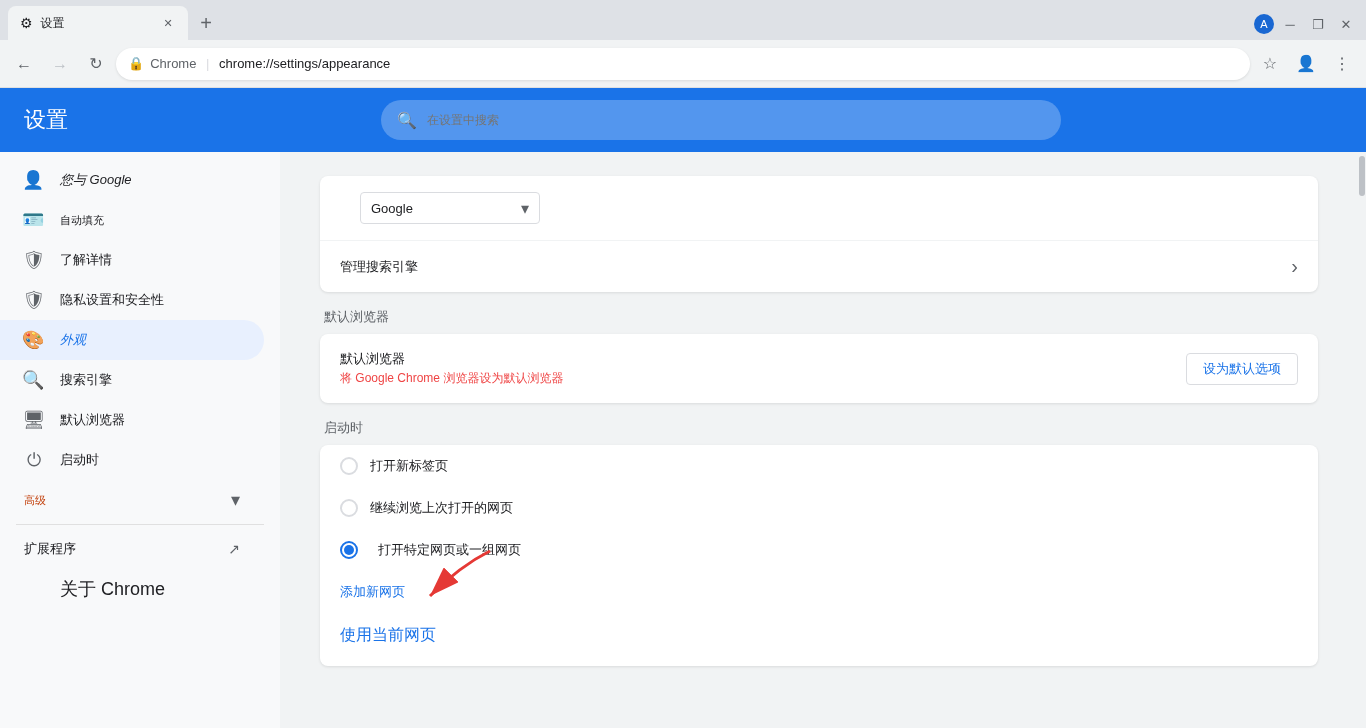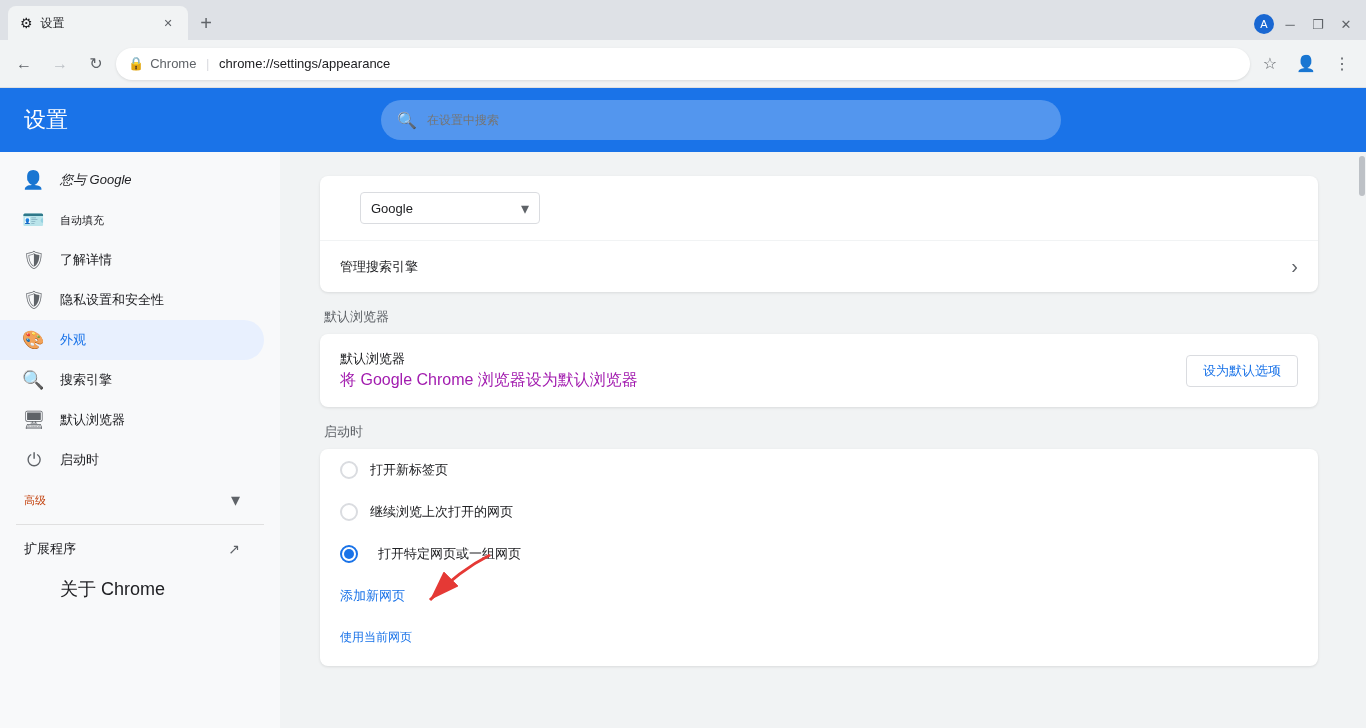--- a/index.html
+++ b/index.html
@@ -92,21 +92,21 @@
           <span style="font-size:13px;color:#202124;">了解详情</span>
         </div>
 
         <div class="sidebar-item">
           <span style="width:20px;height:20px;display:flex;align-items:center;justify-content:center;color:#5f6368;font-size:18px;">🛡</span>
           <span style="font-size:13px;color:#202124;">隐私设置和安全性</span>
         </div>
 
         <div class="sidebar-item active">
           <span style="width:20px;height:20px;display:flex;align-items:center;justify-content:center;color:#1a73e8;font-size:18px;">🎨</span>
-          <span style="font-size:13px;color:#1a73e8;font-weight:500;">外观</span>
+          <span style="font-size:13px;color:#1a73e8;font-weight:500;font-style:italic;">外观</span>
         </div>
 
         <div class="sidebar-item">
           <span style="width:20px;height:20px;display:flex;align-items:center;justify-content:center;color:#5f6368;font-size:18px;">🔍</span>
           <span style="font-size:13px;color:#202124;">搜索引擎</span>
         </div>
 
         <div class="sidebar-item">
           <span style="width:20px;height:20px;display:flex;align-items:center;justify-content:center;color:#5f6368;font-size:18px;">🖥</span>
           <span style="font-size:13px;color:#202124;">默认浏览器</span>
@@ -155,21 +155,21 @@
           </div>
         </div>
 
         <div style="font-size:13px;color:#5f6368;margin:16px 0 8px 4px;font-weight:500;">
           <span>默认浏览器</span>
         </div>
         <div class="settings-card">
           <div style="display:flex;align-items:center;padding:16px 20px;">
             <div style="flex:1;">
               <div style="font-size:13px;color:#202124;font-weight:500;">默认浏览器</div>
-              <div style="font-size:16px;color:#a21caf;margin-top:2px;">将 Google Chrome 浏览器设为默认浏览器</div>
+              <div style="font-size:12px;color:#ef4444;margin-top:2px;">将 Google Chrome 浏览器设为默认浏览器</div>
             </div>
             <button style="height:32px;padding:0 16px;background:#fff;border:1px solid #dadce0;border-radius:4px;font-size:13px;color:#1a73e8;cursor:pointer;white-space:nowrap;font-family:inherit;">
               <span>设为默认选项</span>
             </button>
           </div>
         </div>
 
         <div style="font-size:13px;color:#5f6368;margin:16px 0 8px 4px;font-weight:500;">
           <span>启动时</span>
         </div>
@@ -201,21 +201,21 @@
               <defs>
                 <marker id="arrowhead" markerWidth="10" markerHeight="7" refX="10" refY="3.5" orient="auto">
                   <polygon points="0 0, 10 3.5, 0 7" fill="#e53935"></polygon>
                 </marker>
               </defs>
               <path d="M 90,10 C 70,20 50,35 30,55" stroke="#e53935" stroke-width="3" fill="none" marker-end="url(#arrowhead)"></path>
             </svg>
           </div>
 
           <div style="padding:4px 0 12px 0;">
-            <span style="color:#1a73e8;font-size:12px;cursor:pointer;padding:8px 20px;display:inline-block;">
+            <span style="color:#1a73e8;font-size:16px;cursor:pointer;padding:8px 20px;display:inline-block;">
               <span>使用当前网页</span>
             </span>
           </div>
         </div>
 
       </div>
 
       <div style="width:8px;background:transparent;position:relative;">
         <div style="width:6px;height:40px;background:#bdc1c6;border-radius:3px;margin:2px auto;margin-top:4px;"></div>
       </div>

